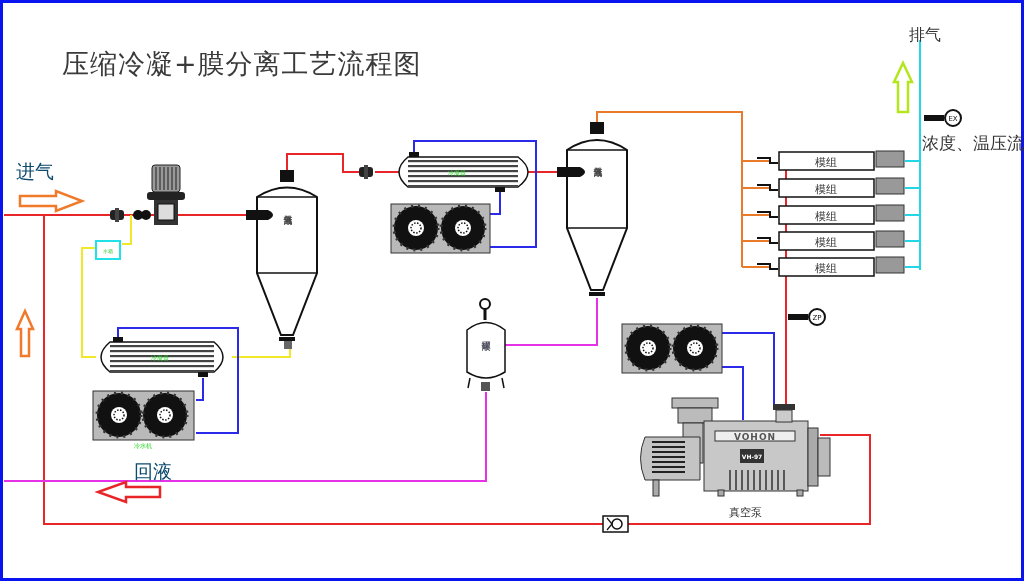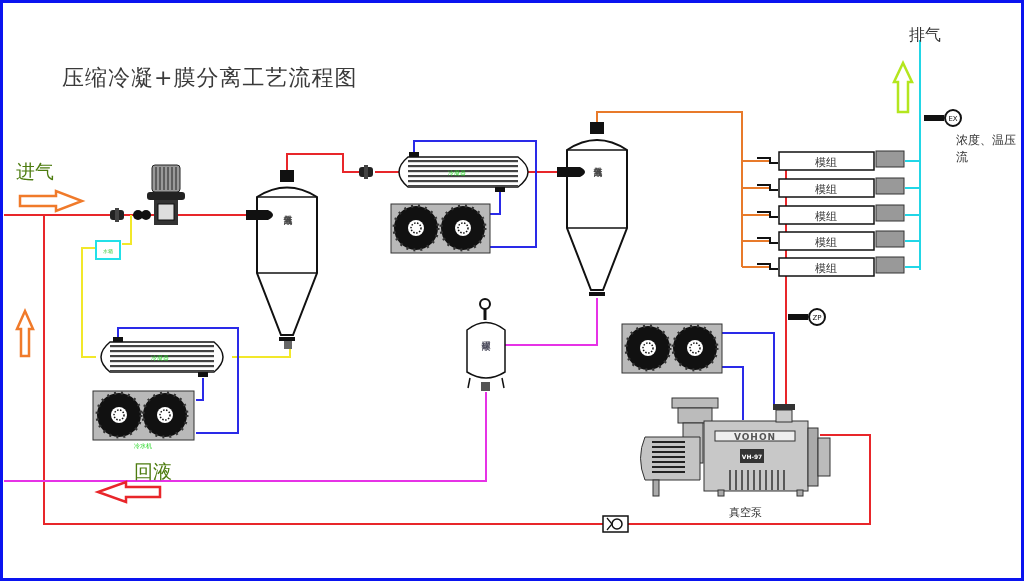--- a/index.html
+++ b/index.html
@@ -1,22 +1,22 @@
 <!DOCTYPE html>
 <html><head>
 <meta charset="utf-8">
 <style>
   html, body { margin: 0; padding: 0; background: #ffffff; }
   body { width: 1024px; height: 581px; position: relative; overflow: hidden;
          font-family: "DejaVu Sans", sans-serif; }
   .frame { position: absolute; left: 0; top: 0; width: 1018px; height: 575px;
            border: 3px solid #0a14f0; box-sizing: content-box; }
-  .title { position: absolute; left: 62px; top: 46px; font-size: 22px; color: #3a3a3a;
-           font-family: "DejaVu Sans", sans-serif; letter-spacing: 1px; margin-top: 17px; }
-  .lbl-orange { position: absolute; color: #4d7c0f; font-size: 19px; font-family: "DejaVu Serif", serif; }
+  .title { position: absolute; left: 62px; top: 46px; font-size: 27px; color: #3a3a3a;
+           font-family: "DejaVu Sans", sans-serif; letter-spacing: 1px; }
+  .lbl-orange { position: absolute; color: #0c4a6e; font-size: 19px; font-family: "DejaVu Serif", serif; }
   .lbl-small { position: absolute; font-size: 11px; color: #333; font-family: "DejaVu Serif", serif; }
   svg.diagram { position: absolute; left: 0; top: 0; }
   .vtext { writing-mode: vertical-rl; }
 </style>
 </head>
 <body>
 
 <div class="frame"></div>
 
 <div class="title">压缩冷凝+膜分离工艺流程图</div>
@@ -275,14 +275,14 @@
 
   <polygon points="20,196 56,196 56,191 82,201 56,211 56,206 20,206" fill="none" stroke="#f07a2a" stroke-width="2.5"></polygon>
   <polygon points="21,356 21,329 17,329 25,311 33,329 29,329 29,356" fill="none" stroke="#f07a2a" stroke-width="2.5"></polygon>
   <polygon points="160,487 126,487 126,482 98,492 126,502 126,497 160,497" fill="none" stroke="#e8262a" stroke-width="2.5"></polygon>
   <polygon points="898,112 898,82 894,82 903,63 912,82 908,82 908,112" fill="none" stroke="#b4e61e" stroke-width="2.5"></polygon>
 </svg>
 
 <div class="lbl-orange" style="left:16px; top:159px;">进气</div>
 <div class="lbl-orange" style="left:134px; top:459px;">回液</div>
 <div class="lbl-small" style="left:909px; top:25px; font-size:16px;">排气</div>
-<div class="lbl-small" style="left:956px; top:132px; font-size:12px;">浓度、温压流</div>
+<div class="lbl-small" style="left:922px; top:132px; font-size:17px;">浓度、温压流</div>
 <div class="lbl-small" style="left:729px; top:505px; font-size:11px;font-family:Liberation Mono, monospace;">真空泵</div>
 
 </body></html>

